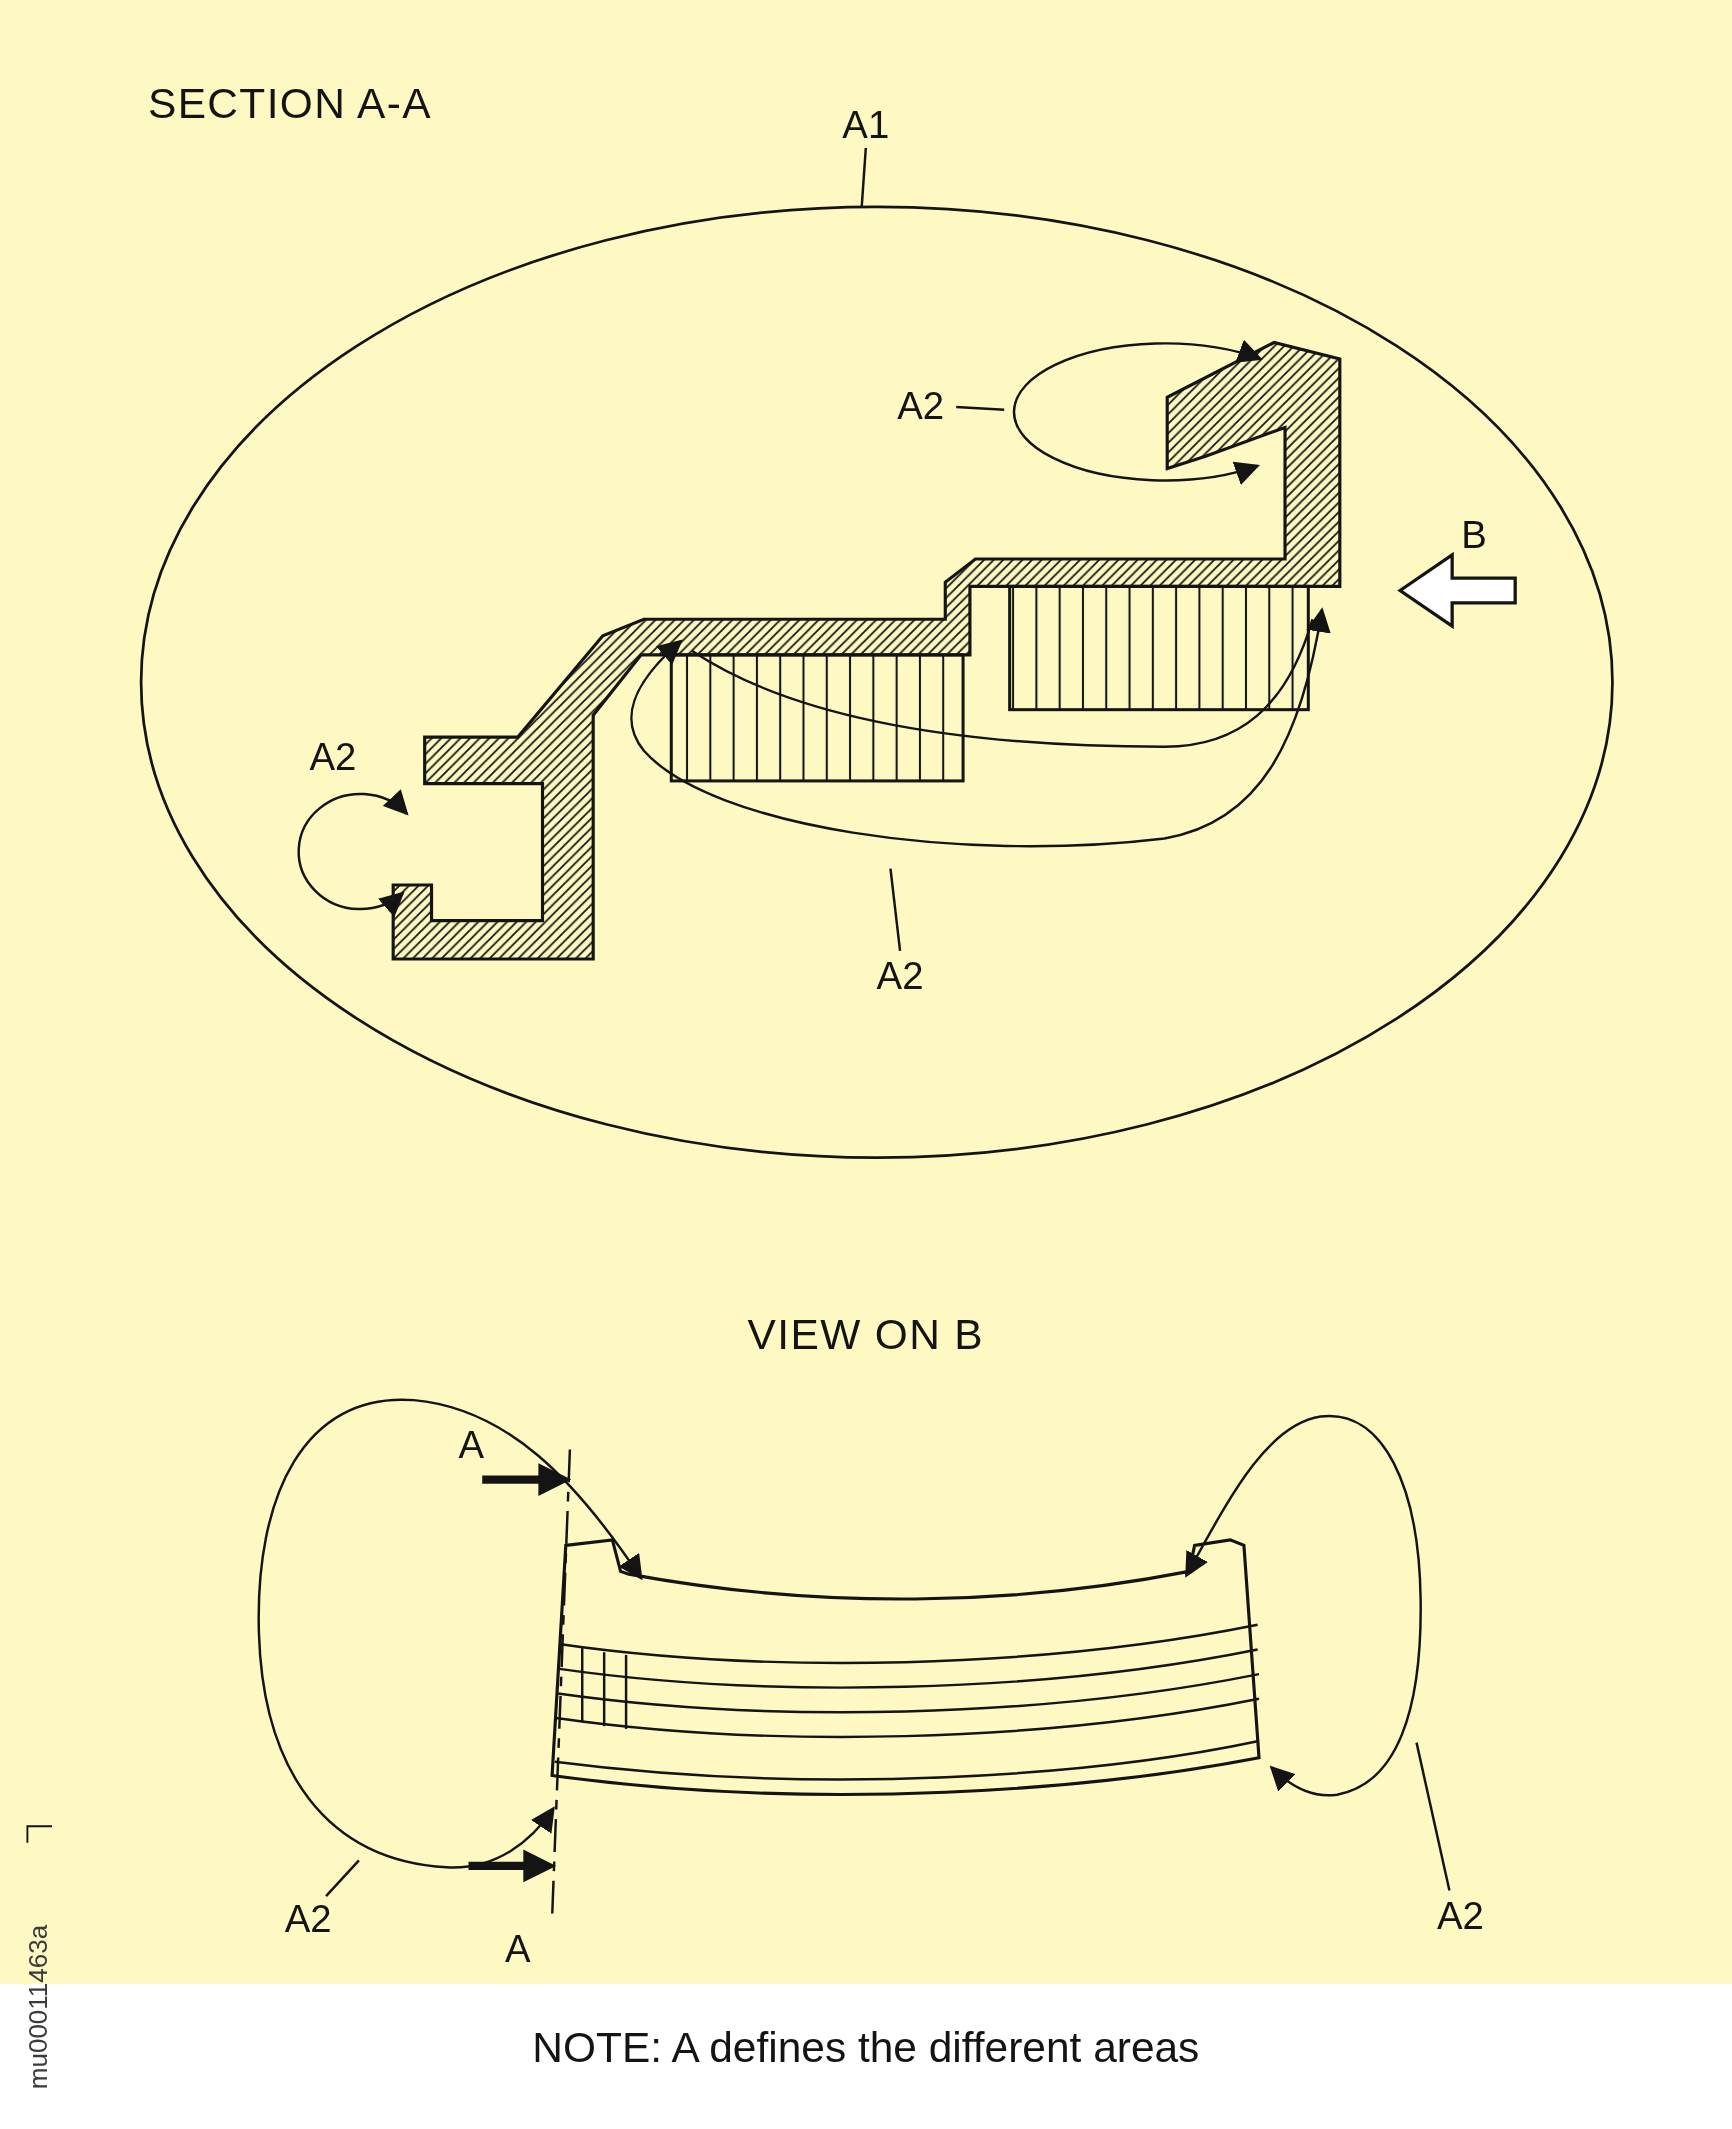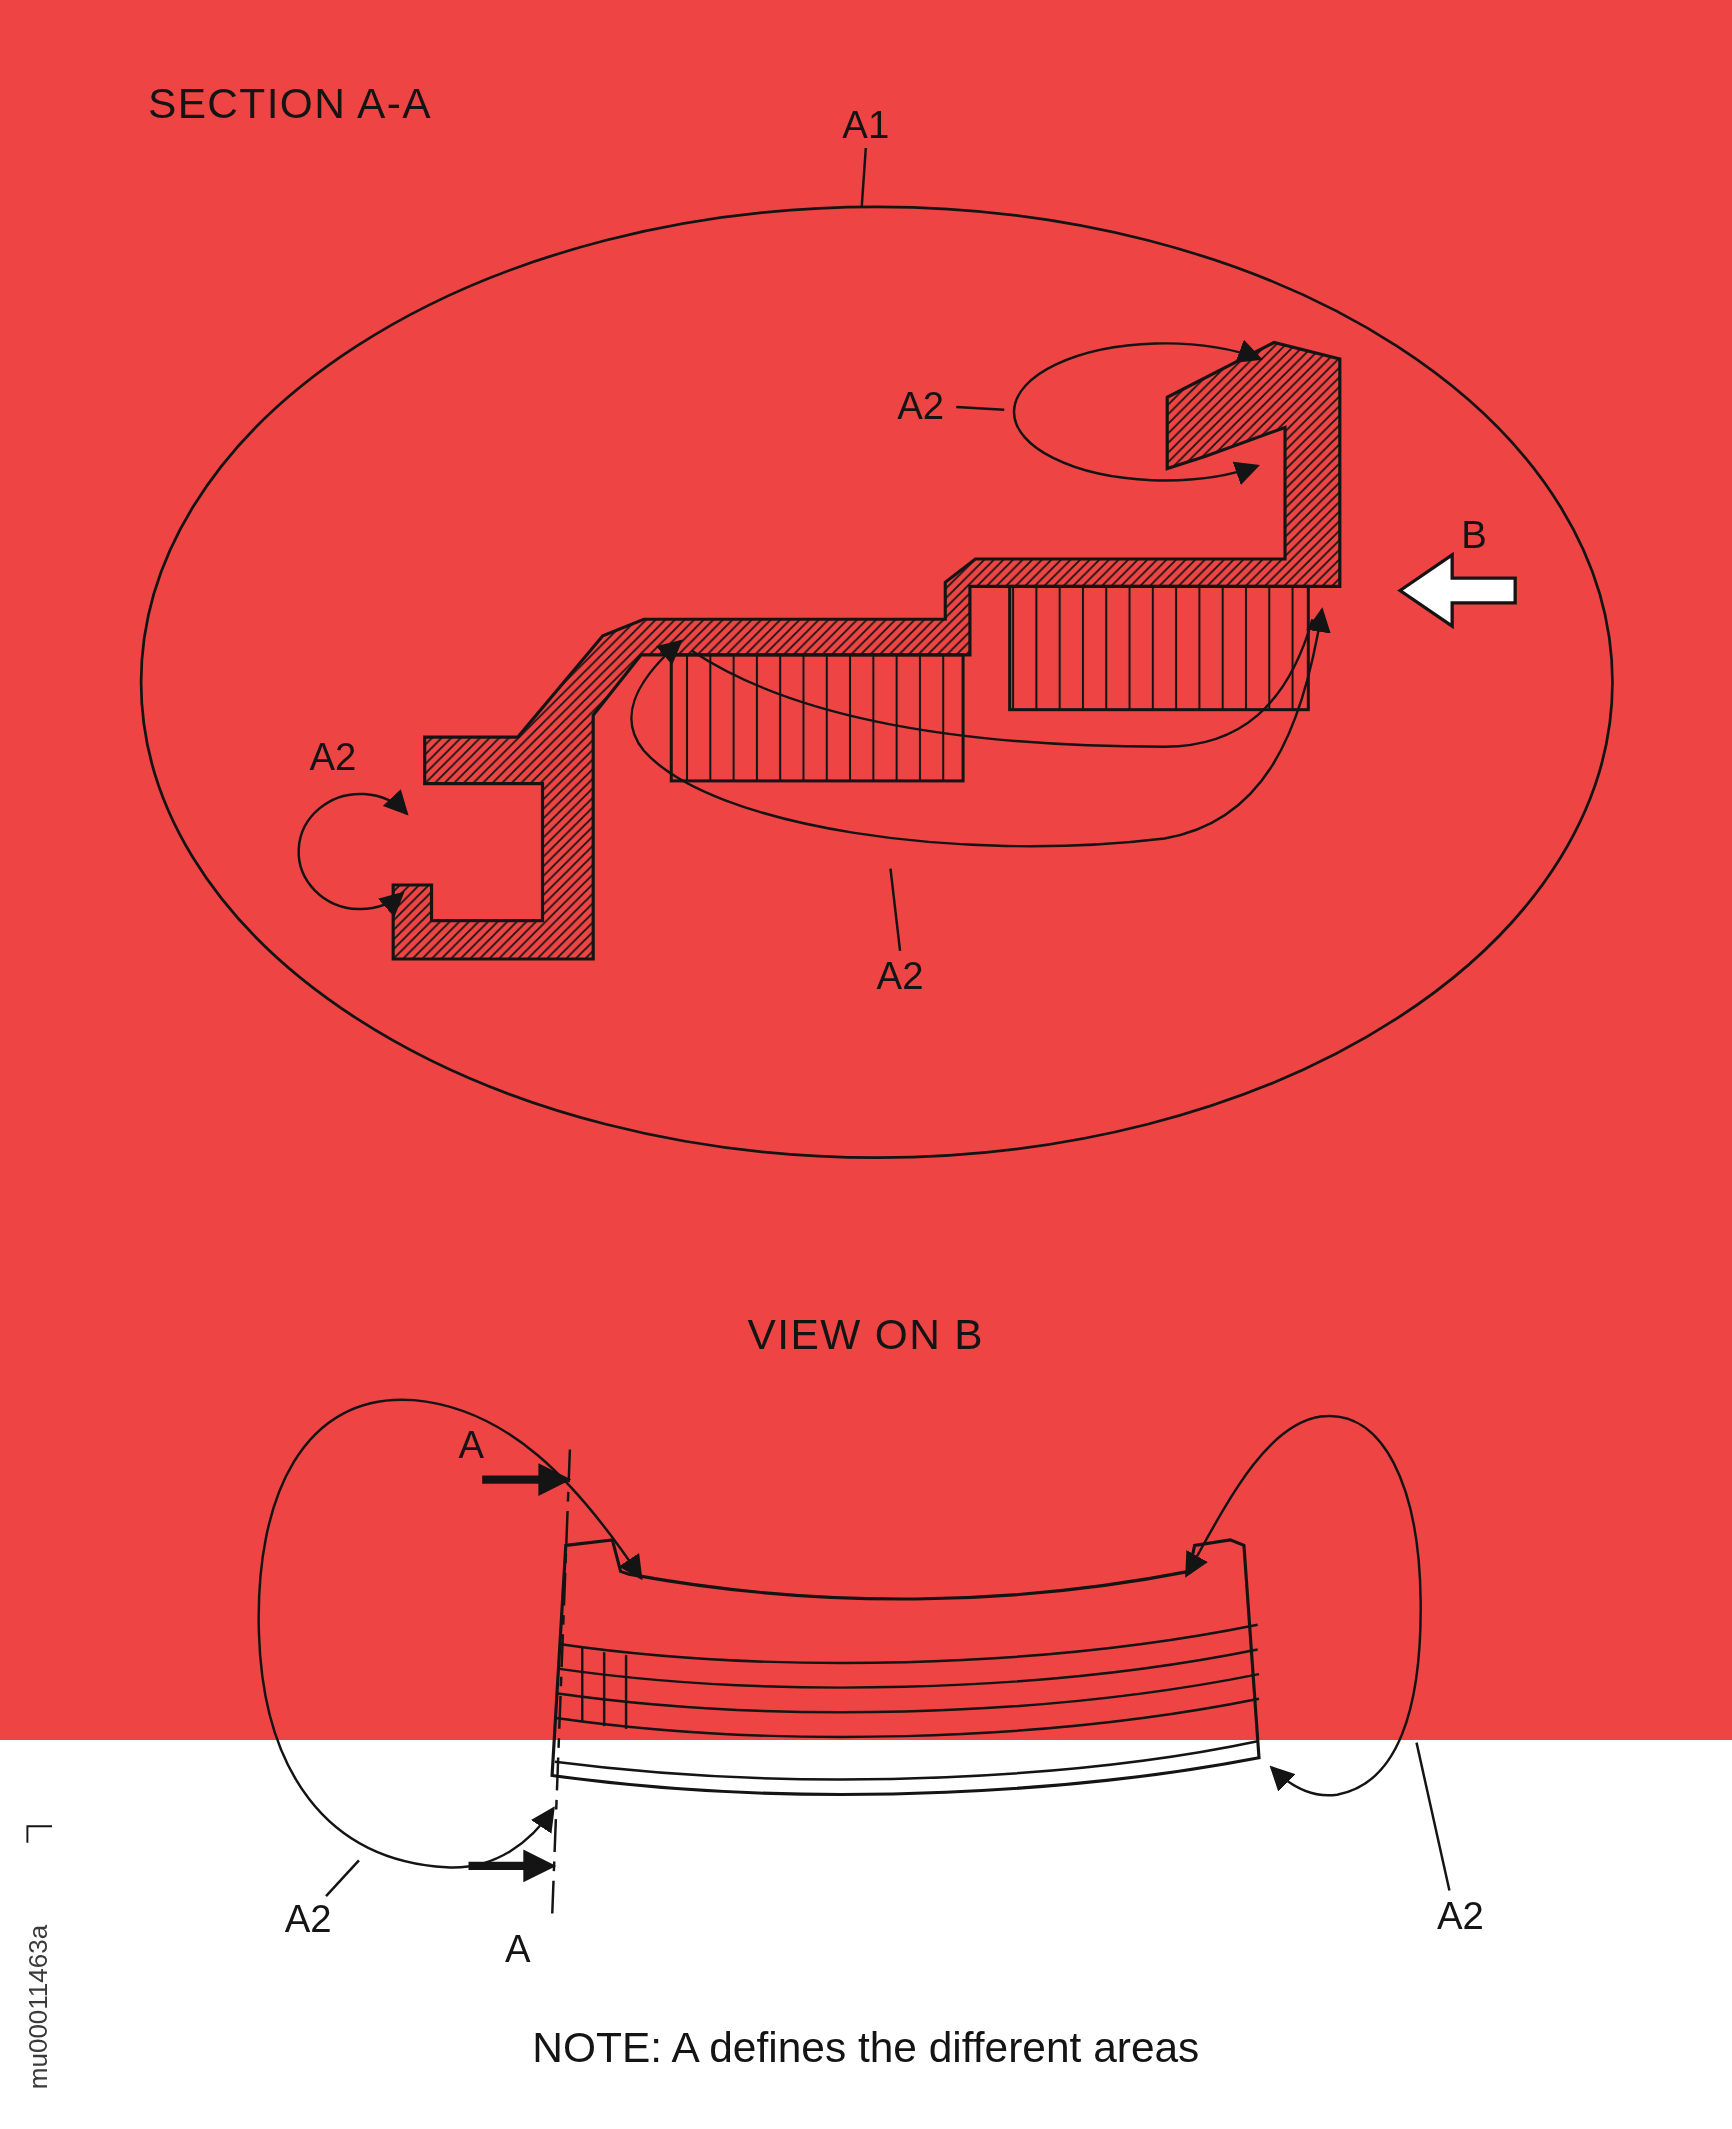--- a/index.html
+++ b/index.html
@@ -6,22 +6,22 @@
     margin: 0;
     padding: 0;
     background: #ffffff;
     width: 1733px;
     height: 2129px;
     font-family: "Liberation Sans", sans-serif;
   }
   #figure-root {
     position: relative;
     width: 1733px;
-    height: 1740px;
-    background: #ef4444;
+    height: 1984px;
+    background: #fef9c3;
   }
   svg { display: block; }
   text {
     font-family: "Liberation Sans", sans-serif;
     fill: #141414;
   }
   .title-text   { font-size: 31px; letter-spacing: 1px; }
   .label-text   { font-size: 28px; }
   .note-text    { font-size: 31px; }
   .wm-text      { font-size: 19px; fill: #3a3a3a; }

